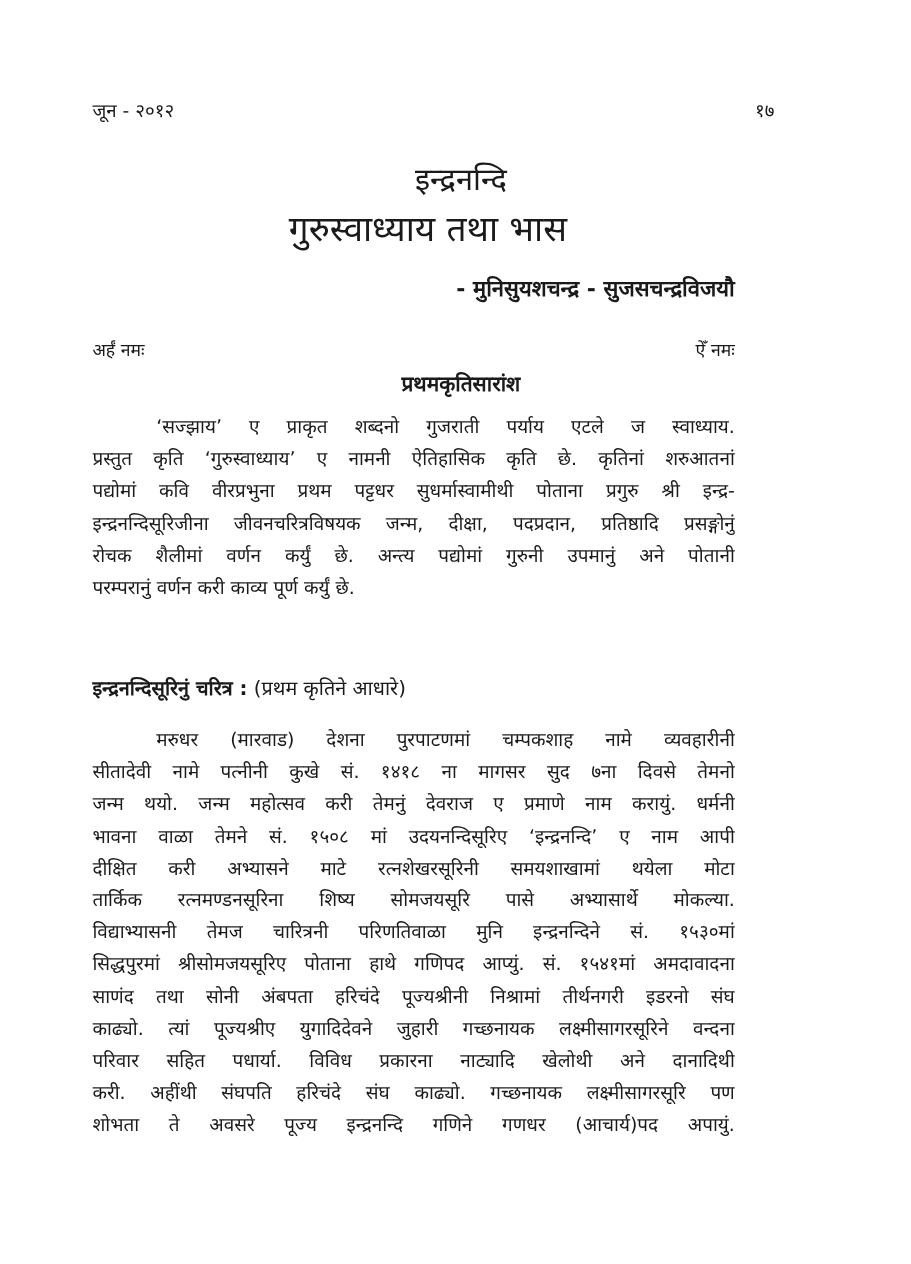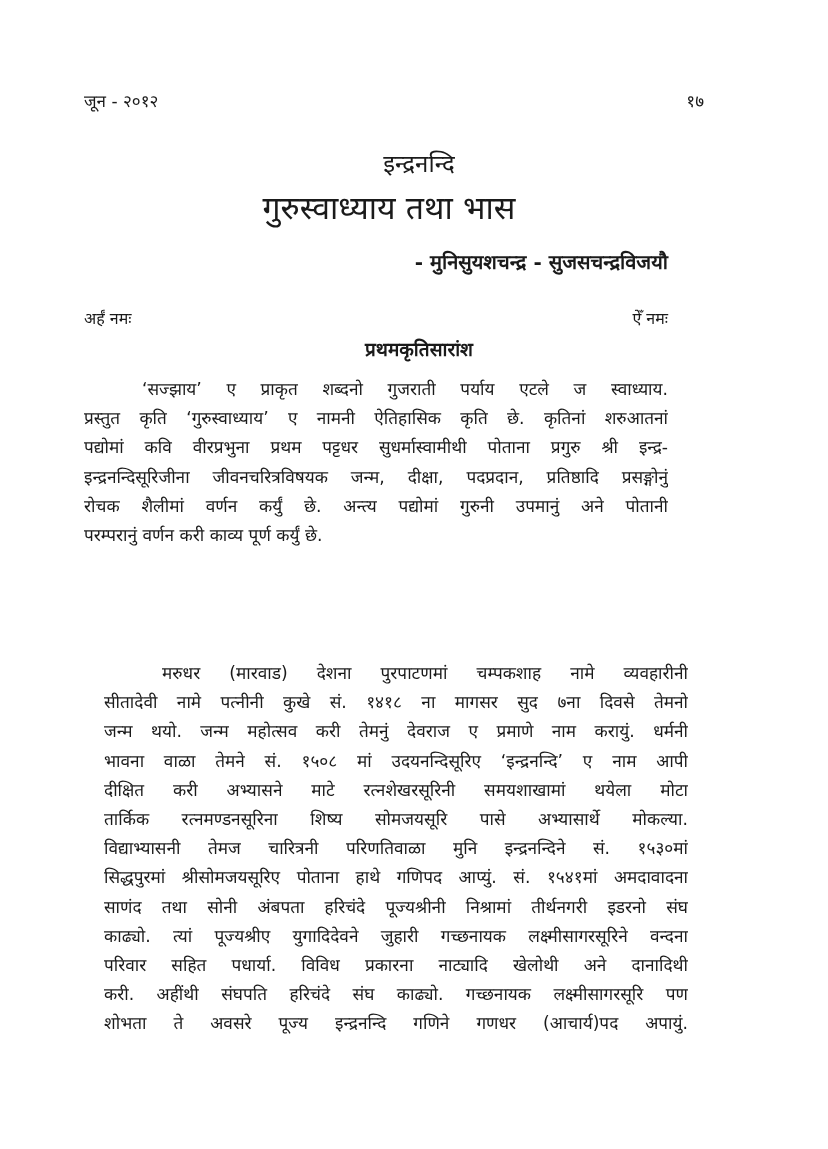--- a/index.html
+++ b/index.html
@@ -17,21 +17,21 @@
 
   .running-head {
     position: absolute; top: 82px; left: 84px; width: 600px;
     font-size: 17px; line-height: 24px;
   }
   .running-head .left { position: absolute; left: 0; top: 0; }
   .running-head .right { position: absolute; right: -20px; top: 0; }
 
   .title-top {
     position: absolute; top: 140px; left: 0; width: 828px;
-    text-align: center; font-size: 24px; line-height: 34px;
+    text-align: center; font-size: 28px; line-height: 34px;
     font-family: "DejaVu Serif", serif; padding-left: 10px; box-sizing: border-box;
     letter-spacing: 0px;
   }
   .title-main {
     position: absolute; top: 178px; left: 0; width: 768px;
     text-align: center; font-size: 32px; line-height: 46px;
     font-family: "DejaVu Serif", serif; padding-left: 10px; box-sizing: border-box;
   }
   .authors {
     position: absolute; top: 240px; right: 160px;
@@ -63,21 +63,21 @@
   }
   .para .line.first { padding-left: 58px; }
   .para .line.last { text-align-last: left; }
 
   .p1 { top: 368px; }
   .sub-heading {
     position: absolute; top: 606px; left: 84px;
     font-size: 18px; line-height: 28px;
   }
   .sub-heading .bold { font-weight: bold; }
-  .p2 { top: 652px; margin-left: 20px; }
+  .p2 { top: 652px; }
 </style>
 </head>
 <body>
 
 <div class="page">
 
   <div class="running-head">
     <span class="left">जून - २०१२</span>
     <span class="right">१७</span>
   </div>
@@ -95,20 +95,23 @@
 
   <div class="para p1">
     <span class="line first">‘सज्झाय’ ए प्राकृत शब्दनो गुजराती पर्याय एटले ज स्वाध्याय.</span>
     <span class="line">प्रस्तुत कृति ‘गुरुस्वाध्याय’ ए नामनी ऐतिहासिक कृति छे. कृतिनां शरुआतनां</span>
     <span class="line">पद्योमां कवि वीरप्रभुना प्रथम पट्टधर सुधर्मास्वामीथी पोताना प्रगुरु श्री इन्द्र-</span>
     <span class="line">इन्द्रनन्दिसूरिजीना जीवनचरित्रविषयक जन्म, दीक्षा, पदप्रदान, प्रतिष्ठादि प्रसङ्गोनुं</span>
     <span class="line">रोचक शैलीमां वर्णन कर्युं छे. अन्त्य पद्योमां गुरुनी उपमानुं अने पोतानी</span>
     <span class="line last">परम्परानुं वर्णन करी काव्य पूर्ण कर्युं छे.</span>
   </div>
 
+  <div class="sub-heading">
+    <span class="bold">इन्द्रनन्दिसूरिनुं चरित्र :</span><span> (प्रथम कृतिने आधारे)</span>
+  </div>
 
   <div class="para p2">
     <span class="line first">मरुधर (मारवाड) देशना पुरपाटणमां चम्पकशाह नामे व्यवहारीनी</span>
     <span class="line">सीतादेवी नामे पत्नीनी कुखे सं. १४१८ ना मागसर सुद ७ना दिवसे तेमनो</span>
     <span class="line">जन्म थयो. जन्म महोत्सव करी तेमनुं देवराज ए प्रमाणे नाम करायुं. धर्मनी</span>
     <span class="line">भावना वाळा तेमने सं. १५०८ मां उदयनन्दिसूरिए ‘इन्द्रनन्दि’ ए नाम आपी</span>
     <span class="line">दीक्षित करी अभ्यासने माटे रत्नशेखरसूरिनी समयशाखामां थयेला मोटा</span>
     <span class="line">तार्किक रत्नमण्डनसूरिना शिष्य सोमजयसूरि पासे अभ्यासार्थे मोकल्या.</span>
     <span class="line">विद्याभ्यासनी तेमज चारित्रनी परिणतिवाळा मुनि इन्द्रनन्दिने सं. १५३०मां</span>
     <span class="line">सिद्धपुरमां श्रीसोमजयसूरिए पोताना हाथे गणिपद आप्युं. सं. १५४१मां अमदावादना</span>

